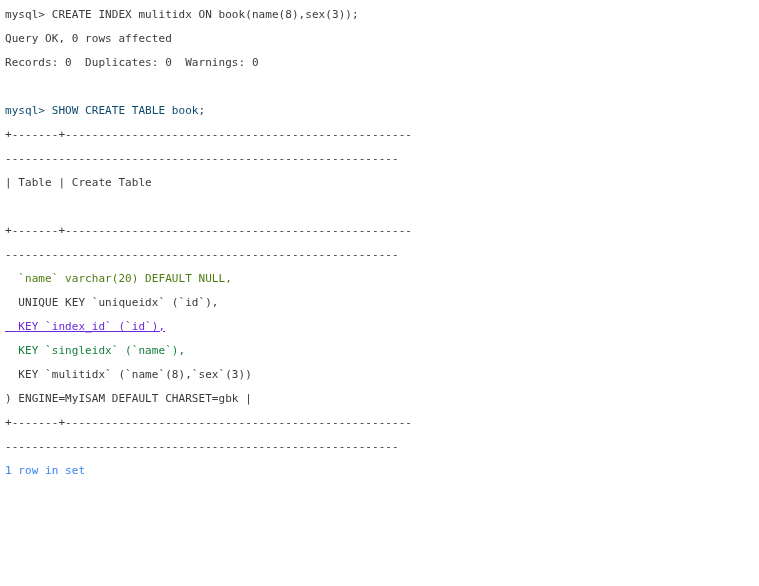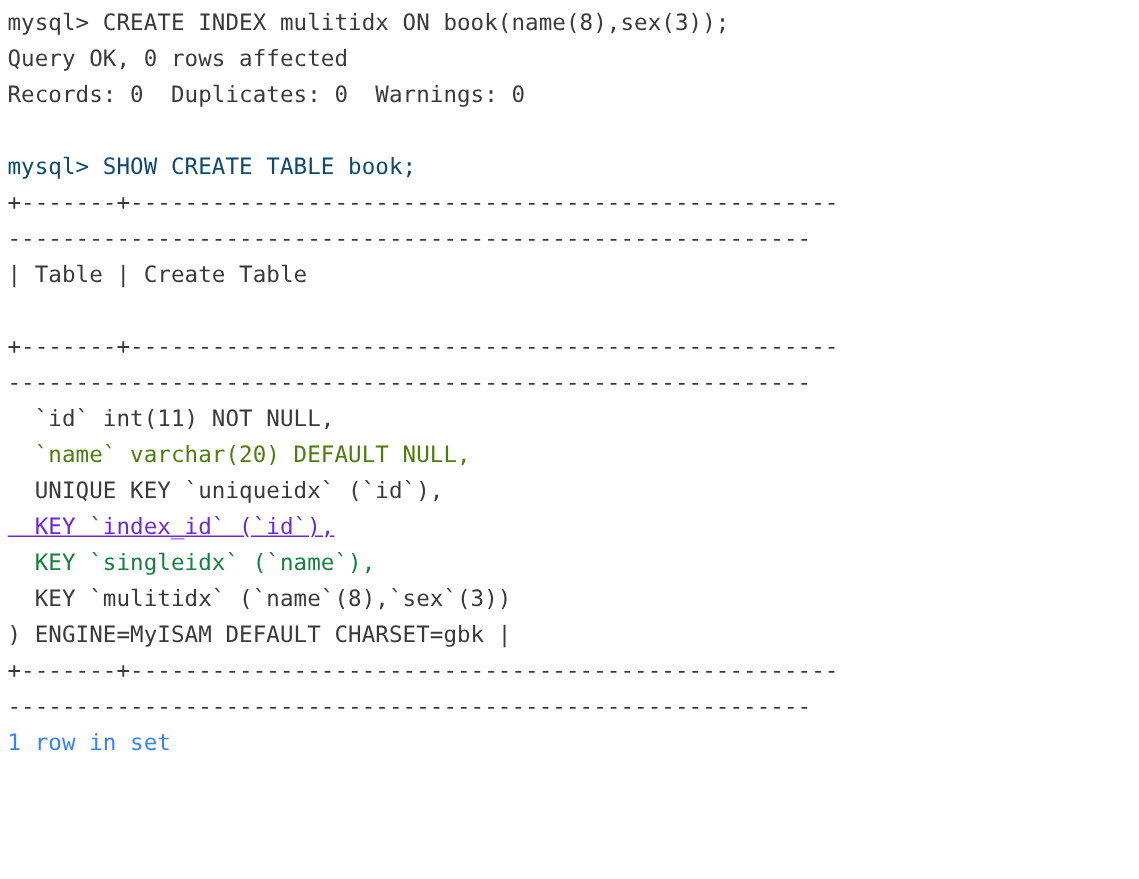--- a/index.html
+++ b/index.html
@@ -12,21 +12,21 @@
     position: relative;
     width: 759px;
     height: 586px;
     background: #ffffff;
     overflow: hidden;
     box-sizing: border-box;
     padding: 3px 0 0 5px;
   }
   .line {
     font-family: "DejaVu Sans Mono", "Liberation Mono", monospace;
-    font-size: 15px;
+    font-size: 11px;
     line-height: 24px;
     height: 24px;
     color: #3a3a3a;
     white-space: pre;
     letter-spacing: 0.05px;
     overflow: hidden;
   }
   .line.blank {
     height: 24px;
   }
@@ -43,21 +43,20 @@
     <div class="line" style="color: rgb(58, 58, 58);">Query OK, 0 rows affected</div>
     <div class="line" style="color: rgb(58, 58, 58);">Records: 0  Duplicates: 0  Warnings: 0</div>
     <div class="line blank" style="color: rgb(58, 58, 58);"></div>
     <div class="line" style="color: #0c4a6e;">mysql&gt; SHOW CREATE TABLE book;</div>
     <div class="line sep" style="color: rgb(58, 58, 58);">+-------+----------------------------------------------------</div>
     <div class="line sep" style="color: rgb(58, 58, 58);">-----------------------------------------------------------</div>
     <div class="line" style="color: rgb(58, 58, 58);">| Table | Create Table</div>
     <div class="line blank" style="color: rgb(58, 58, 58);"></div>
     <div class="line sep" style="color: rgb(58, 58, 58);">+-------+----------------------------------------------------</div>
     <div class="line sep" style="color: rgb(58, 58, 58);">-----------------------------------------------------------</div>
-    <div class="line" style="color: rgb(58, 58, 58);">  `id` int(11) NOT NULL,</div>
     <div class="line" style="color: #4d7c0f;">  `name` varchar(20) DEFAULT NULL,</div>
     <div class="line" style="color: rgb(58, 58, 58);">  UNIQUE KEY `uniqueidx` (`id`),</div>
     <div class="line" style="color: #6d28d9; text-decoration: underline;">  KEY `index_id` (`id`),</div>
     <div class="line" style="color: #15803d;">  KEY `singleidx` (`name`),</div>
     <div class="line" style="color: rgb(58, 58, 58);">  KEY `mulitidx` (`name`(8),`sex`(3))</div>
     <div class="line" style="color: rgb(58, 58, 58);">) ENGINE=MyISAM DEFAULT CHARSET=gbk |</div>
     <div class="line sep" style="color: rgb(58, 58, 58);">+-------+----------------------------------------------------</div>
     <div class="line sep" style="color: rgb(58, 58, 58);">-----------------------------------------------------------</div>
     <div class="line" style="color: #3b82f6;">1 row in set</div>
   </div>

